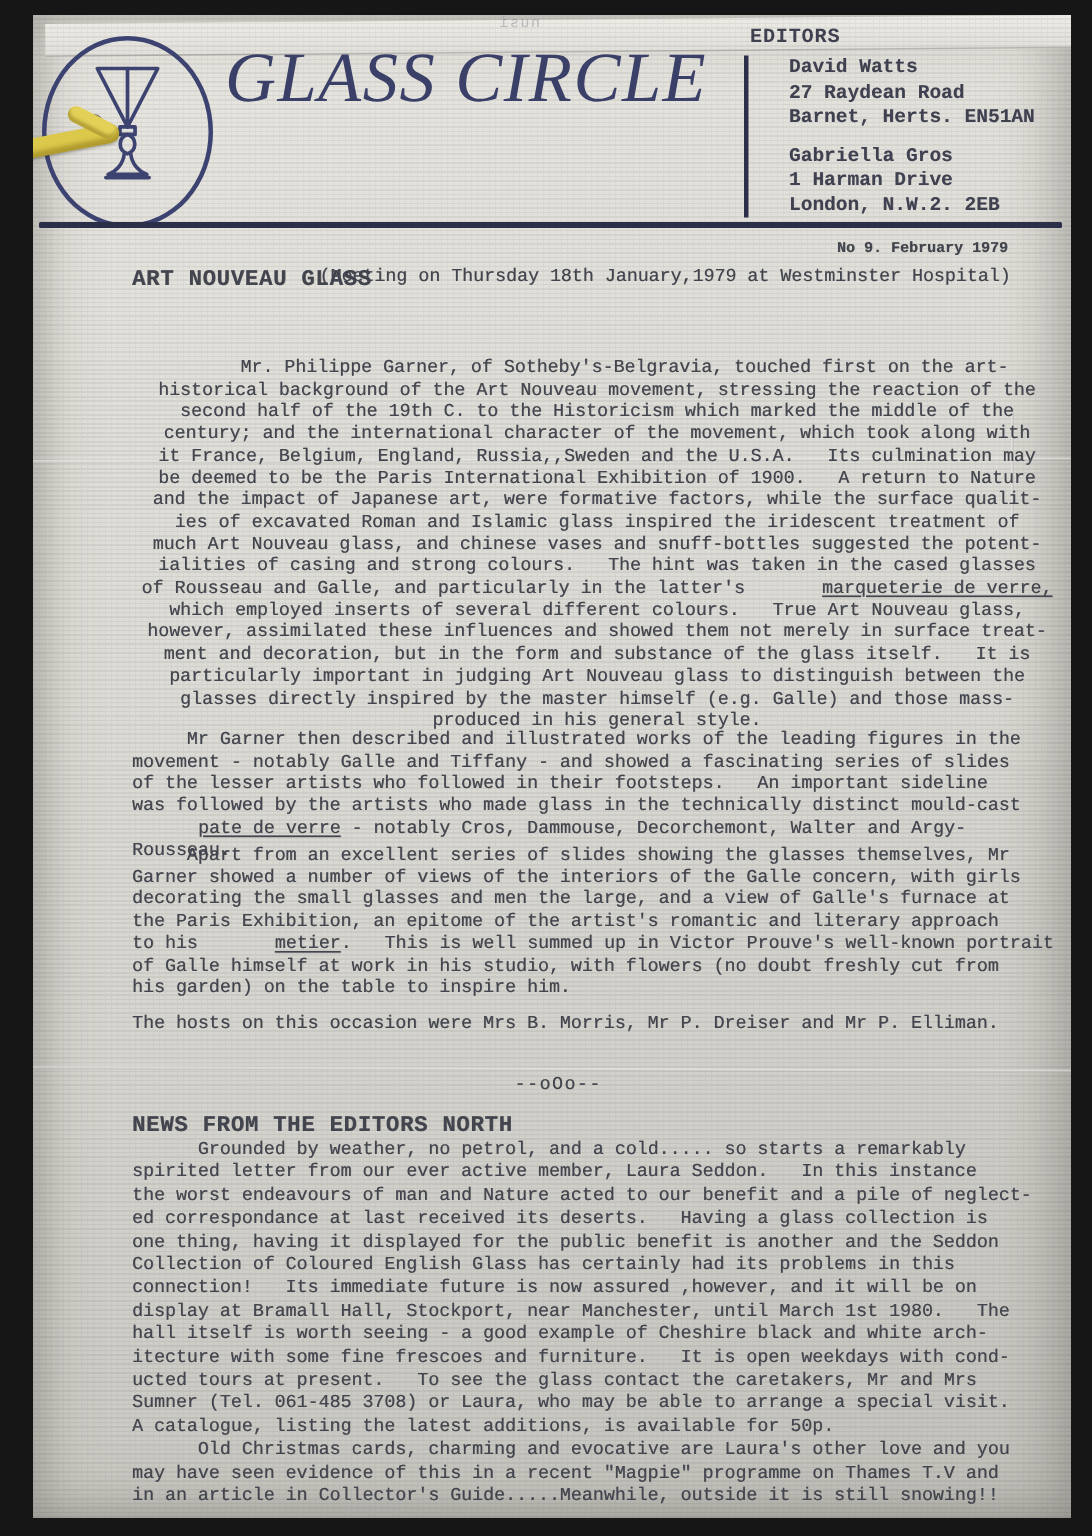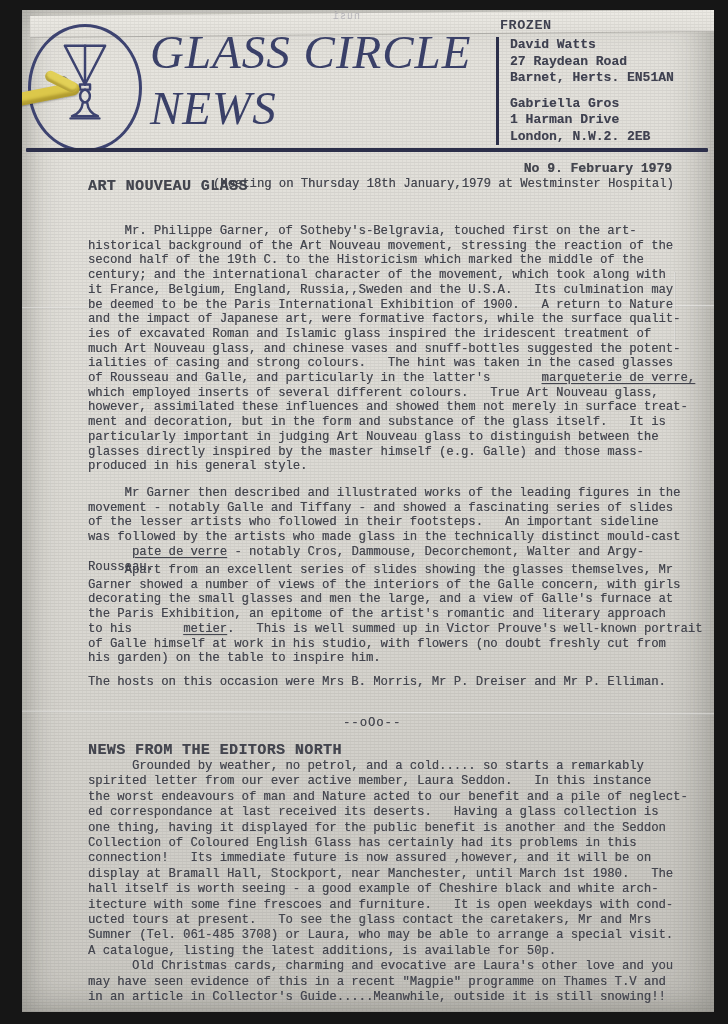--- a/index.html
+++ b/index.html
@@ -32,25 +32,25 @@
   .tag{position:absolute;left:-14px;top:58px;width:96px;height:52px;}
   .tag .s1{position:absolute;left:0;top:20px;width:72px;height:13px;background:#dcc84a;border-radius:7px;
         transform:rotate(-11deg);box-shadow:inset 0 -4px 3px rgba(140,118,26,.55),0 1px 2px rgba(0,0,0,.3);}
   .tag .s2{position:absolute;left:36px;top:8px;width:34px;height:11px;background:#e2d057;border-radius:6px;
         transform:rotate(27deg);box-shadow:inset 0 -3px 2px rgba(140,118,26,.5);}
   .title{position:absolute;left:128px;top:14px;width:360px;
         font-family:"Liberation Serif","DejaVu Serif",serif;font-style:italic;
         font-size:47px;line-height:56px;letter-spacing:1px;color:#3a4068;white-space:nowrap;}
   .editors{position:absolute;left:478px;top:8px;width:210px;color:#3f4150;}
   .editors .ed-h{font-size:13.5px;font-weight:bold;letter-spacing:.5px;margin-bottom:4px;}
-  .ed-cols{border-left:3px solid #2c2f4a;padding-left:11px;margin-left:-4px;}
+  .ed-cols{border-left:3px solid #2c2f4a;padding-left:27px;margin-left:-4px;}
   .ed-block{font-size:13px;font-weight:bold;line-height:16.5px;white-space:pre-line;margin-bottom:9px;
         text-shadow:.2px .2px 0 rgba(63,65,80,.4);}
   .rule{position:absolute;left:4px;right:6px;top:138px;height:4px;background:#2c2f4a;border-radius:1px;}
-  .issue{position:absolute;top:151px;right:42px;font-size:13px;font-weight:bold;color:#3f4150;
+  .issue{position:absolute;top:151px;right:42px;font-size:10px;font-weight:bold;color:#3f4150;
         text-shadow:.2px .2px 0 rgba(63,65,80,.4);}
 
   
   .tw{color:#43454e;text-shadow:.3px .2px 0 rgba(60,62,72,.55);}
   .col{position:absolute;left:66px;width:620px;font-size:12.2px;line-height:14.7px;white-space:pre-wrap;}
   .h2{position:absolute;left:66px;font-size:15px;font-weight:bold;letter-spacing:.4px;}
   .sub{position:absolute;left:191px;font-size:12.2px;}
   .u{text-decoration:underline;text-underline-offset:2px;padding-left:44px;}
   .divider{position:absolute;left:321px;font-size:12.2px;letter-spacing:1px;}
   .a2col{line-height:15.4px;}
@@ -83,42 +83,41 @@
       </span>
     </div>
     <div class="hole"></div>
     <div class="tag">
       <div class="s1"></div>
         <div class="s2"></div>
     </div>
 
     <div class="title">
       <span>GLASS CIRCLE</span><br>
-      <span>NEWS</span>
     </div>
 
     <div class="editors">
-      <div class="ed-h">FROZEN</div>
+      <div class="ed-h">EDITORS</div>
       <div class="ed-cols">
         <div class="ed-block">David Watts
 27 Raydean Road
 Barnet, Herts. EN51AN</div>
         <div class="ed-block">Gabriella Gros
 1 Harman Drive
 London, N.W.2. 2EB</div>
       </div>
     </div>
 
     <div class="rule"></div>
     <div class="issue tw">No 9. February 1979</div>
 
     <div class="h2 tw" style="top:168px;">ART NOUVEAU GLASS</div>
     <div class="sub tw" style="top:167px;">(Meeting on Thursday 18th January,1979 at Westminster Hospital)</div>
 
-    <div class="col tw" style="top:214px;"><span>     Mr. Philippe Garner, of Sotheby's-Belgravia, touched first on the art-
+    <div class="col tw" style="top:228px;text-align:center;"><span>     Mr. Philippe Garner, of Sotheby's-Belgravia, touched first on the art-
 historical background of the Art Nouveau movement, stressing the reaction of the
 second half of the 19th C. to the Historicism which marked the middle of the
 century; and the international character of the movement, which took along with
 it France, Belgium, England, Russia,,Sweden and the U.S.A.   Its culmination may
 be deemed to be the Paris International Exhibition of 1900.   A return to Nature
 and the impact of Japanese art, were formative factors, while the surface qualit-
 ies of excavated Roman and Islamic glass inspired the iridescent treatment of
 much Art Nouveau glass, and chinese vases and snuff-bottles suggested the potent-
 ialities of casing and strong colours.   The hint was taken in the cased glasses
 of Rousseau and Galle, and particularly in the latter's </span><span class="u">marqueterie de verre,</span><span>

